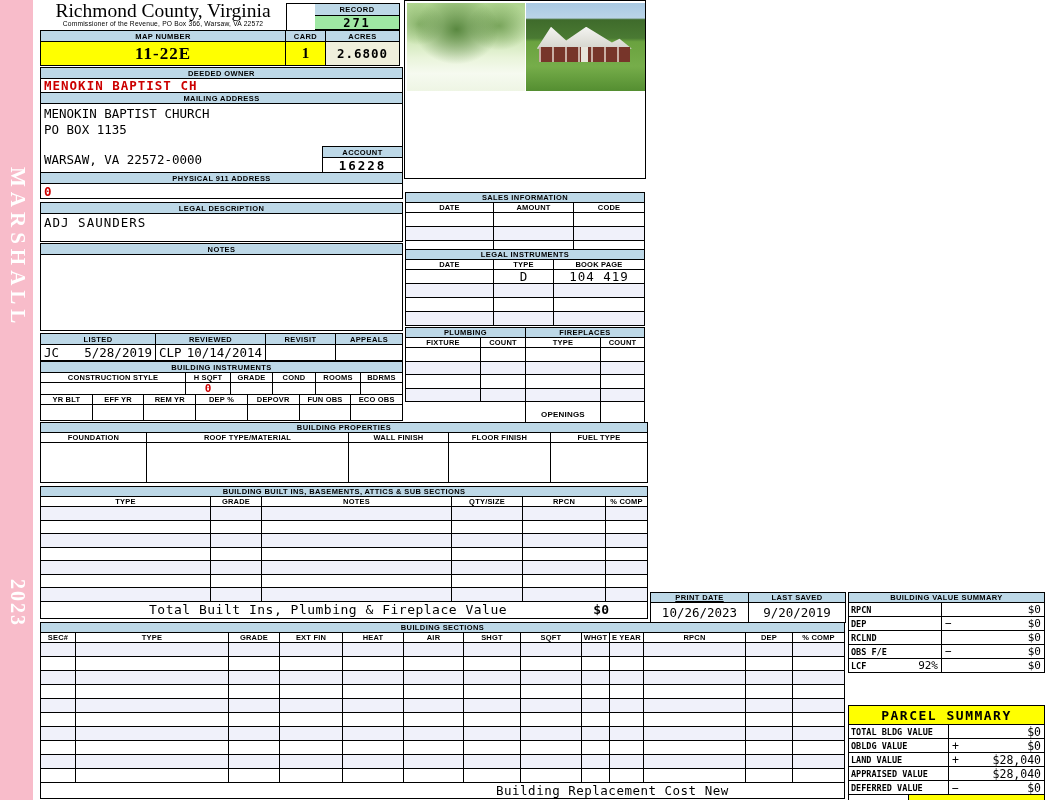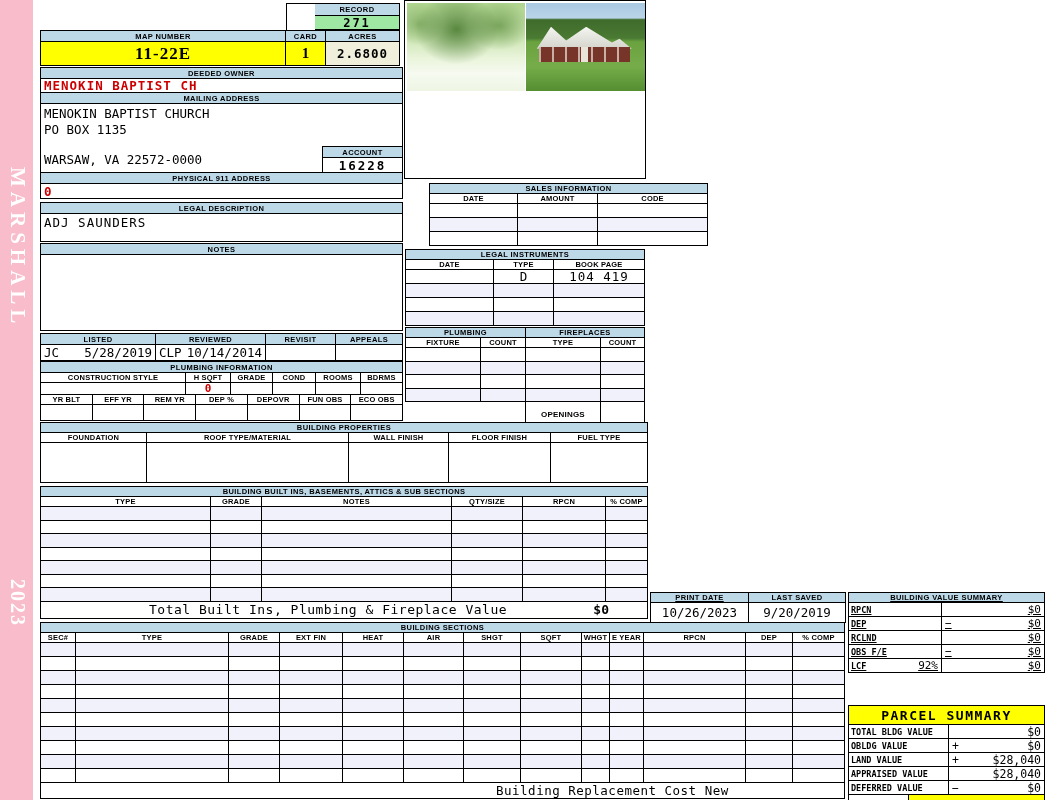--- a/index.html
+++ b/index.html
@@ -34,20 +34,24 @@
 </style>
 </head>
 <body>
 
 <div class="page">
   <div class="panel"></div>
 
   <div class="abs vtext" style="left:2px;top:162px;width:30px;height:172px;font-size:21px;letter-spacing:5px;">MARSHALL</div>
   <div class="abs vtext" style="left:2px;top:574px;width:30px;height:58px;font-size:20px;letter-spacing:2px;">2023</div>
 
+  <div class="abs" style="left:40px;top:1px;width:246px;height:29px;text-align:center;">
+    <div style="font:19.5px 'Liberation Serif','DejaVu Serif',serif;line-height:19px;">Richmond County, Virginia</div>
+    <div style="font:6.7px 'Liberation Sans',sans-serif;letter-spacing:.2px;">Commissioner of the Revenue, PO Box 366, Warsaw, VA 22572</div>
+  </div>
 
   <div class="abs tbl" style="left:286px;top:3px;width:114px;padding-left:28px;">
     <div class="band c" style="height:12px;">RECORD</div>
     <div class="c val cen mono" style="height:14px;background:#9FE8A4;font-weight:bold;font-size:12px;letter-spacing:2px;">271</div>
   </div>
 
   <div class="abs tbl" style="left:40px;top:30px;width:360px;">
     <div class="r" style="height:11px;">
       <div class="c band" style="width:245px;">MAP NUMBER</div>
       <div class="c band" style="width:40px;">CARD</div>
@@ -109,21 +113,21 @@
       <div class="c val" style="width:110px;justify-content:space-between;padding:0 3px;">
         <span>CLP</span>
         <span>10/14/2014</span>
       </div>
       <div class="c val" style="width:70px;"></div>
       <div class="c val" style="flex:1;"></div>
     </div>
   </div>
 
   <div class="abs tbl" style="left:40px;top:361px;width:363px;">
-    <div class="band c" style="height:11px;">PLUMBING INFORMATION</div>
+    <div class="band c" style="height:11px;">BUILDING INSTRUMENTS</div>
     <div class="r" style="height:10px;">
       <div class="c hc" style="width:145px;">CONSTRUCTION STYLE</div>
       <div class="c hc" style="width:45px;">H SQFT</div>
       <div class="c hc" style="width:42px;">GRADE</div>
       <div class="c hc" style="width:43px;">COND</div>
       <div class="c hc" style="width:45px;">ROOMS</div>
       <div class="c hc" style="flex:1;">BDRMS</div>
     </div>
     <div class="r" style="height:12px;">
       <div class="c" style="width:145px;"></div>
@@ -154,21 +158,21 @@
   </div>
 
   <div class="abs" style="left:404px;top:0;width:242px;height:179px;border:1px solid #000;background:#fff;">
     <div class="photo photoA" style="left:2px;top:2px;width:118px;height:88px;"></div>
     <div class="photo photoB" style="left:121px;top:2px;width:119px;height:88px;">
       <div class="roof"></div>
       <div class="wall"></div>
     </div>
   </div>
 
-  <div class="abs tbl" style="left:405px;top:183px;width:279px;margin-left:24px;">
+  <div class="abs tbl" style="left:405px;top:192px;width:240px;">
     <div class="band c" style="height:10px;">SALES INFORMATION</div>
     <div class="r" style="height:10px;">
       <div class="c hc" style="width:88px;">DATE</div>
       <div class="c hc" style="width:80px;">AMOUNT</div>
       <div class="c hc" style="flex:1;">CODE</div>
     </div>
     <div class="stripe-even">
       <div class="r" style="height:14px;">
         <div class="c" style="width:88px;"></div>
         <div class="c" style="width:80px;"></div>
@@ -361,21 +365,21 @@
     <div class="r" style="height:10px;">
       <div class="c band" style="width:98px;text-decoration:underline;">PRINT DATE</div>
       <div class="c band" style="flex:1;">LAST SAVED</div>
     </div>
     <div class="r" style="height:20px;">
       <div class="c val cen" style="width:98px;">10/26/2023</div>
       <div class="c val cen" style="flex:1;">9/20/2019</div>
     </div>
   </div>
 
-  <div class="abs tbl" style="left:848px;top:592px;width:197px;text-decoration:underline;">
+  <div class="abs tbl" style="left:848px;top:592px;width:197px;">
     <div class="band c" style="height:10px;">BUILDING VALUE SUMMARY</div>
     <div class="r" style="height:14px;">
       <div class="c lbl9" style="width:93px;">RPCN</div>
       <div class="c val" style="flex:1;font-size:11px;justify-content:space-between;padding:0 3px;">
         <span></span>
         <span>$0</span>
       </div>
     </div>
     <div class="r" style="height:14px;">
       <div class="c lbl9" style="width:93px;">DEP</div>

